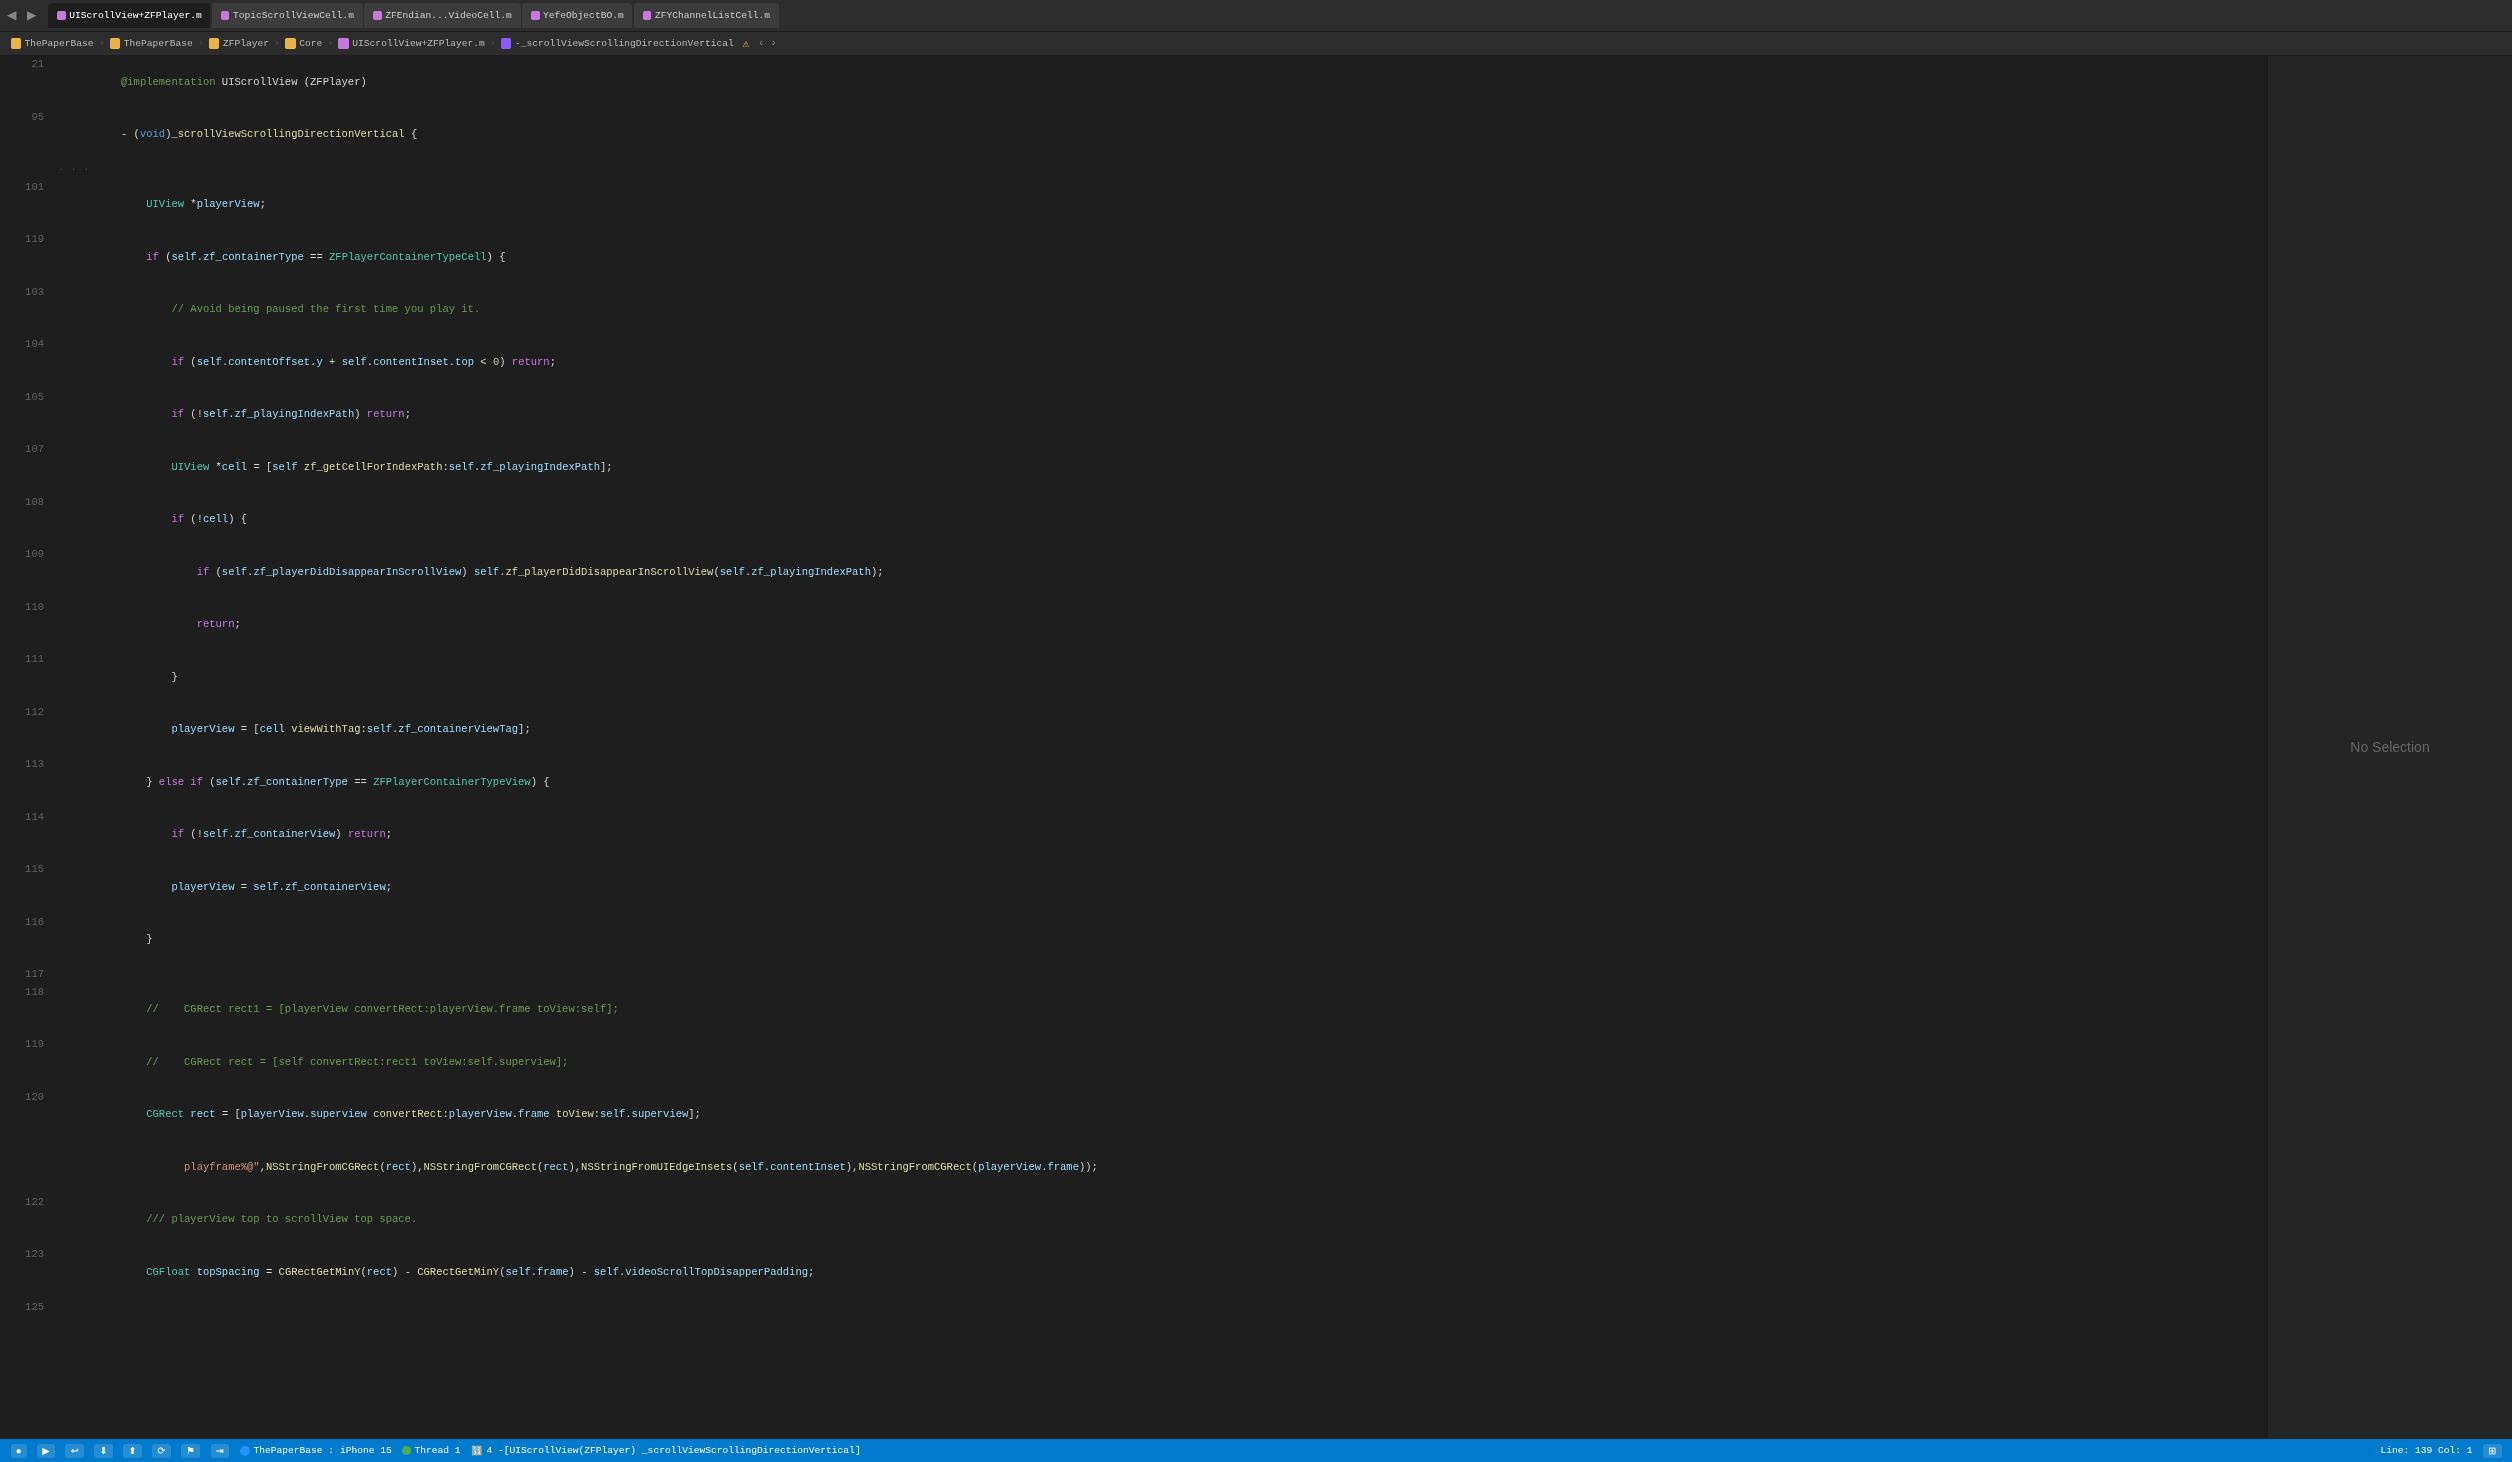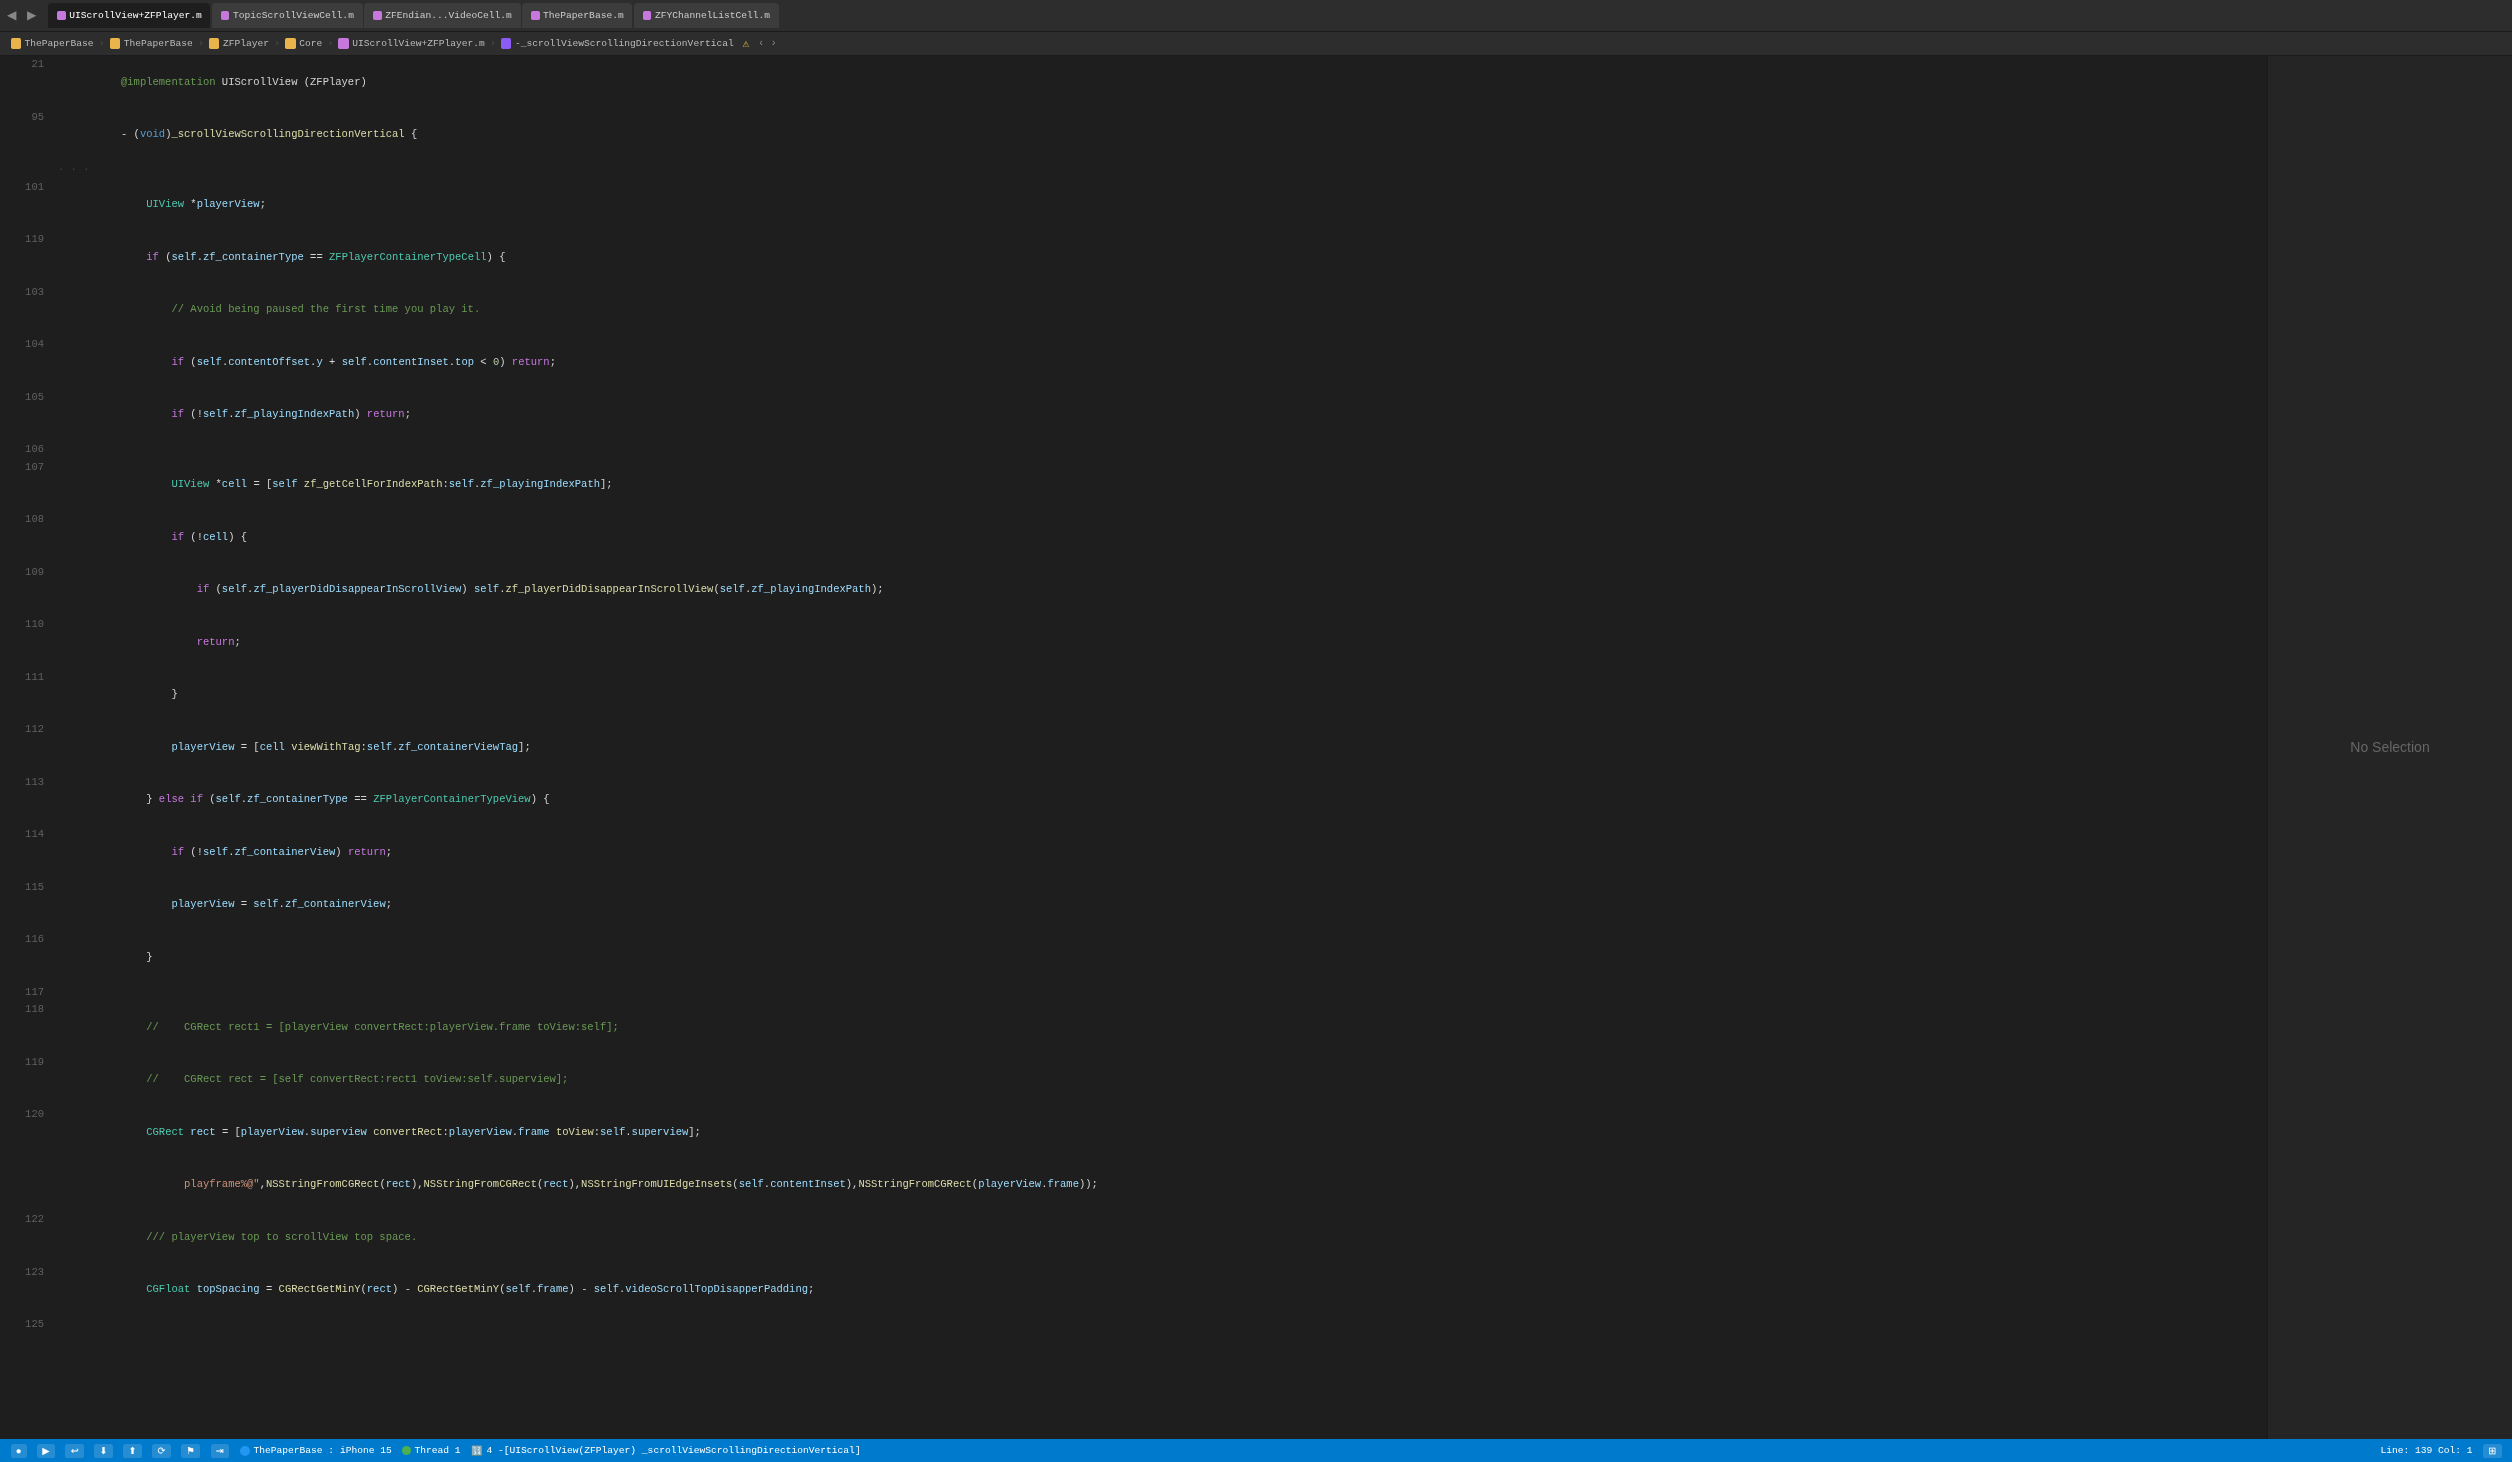--- a/index.html
+++ b/index.html
@@ -250,21 +250,21 @@
   <div class="tab">
     <span class="tab-icon m"></span>
     <span>TopicScrollViewCell.m</span>
   </div>
   <div class="tab">
     <span class="tab-icon m"></span>
     <span>ZFEndian...VideoCell.m</span>
   </div>
   <div class="tab">
     <span class="tab-icon m"></span>
-    <span>ThePaperBase.m</span>
+    <span>YefeObjectBO.m</span>
   </div>
   <div class="tab">
     <span class="tab-icon m"></span>
     <span>ZFYChannelListCell.m</span>
   </div>
 </div>
 
 <div class="breadcrumb">
   <span class="breadcrumb-item">
     <span class="breadcrumb-icon bc-folder"></span>
@@ -352,24 +352,20 @@
         </span>
       </div>
 
       <div class="code-row">
         <span class="line-num-col">105</span>
         <span class="code-body">
           <span style="color:#d4d4d4;">        </span><span style="color:#c678dd;">if</span><span style="color:#d4d4d4;"> (!</span><span style="color:#9cdcfe;">self</span><span style="color:#d4d4d4;">.</span><span style="color:#9cdcfe;">zf_playingIndexPath</span><span style="color:#d4d4d4;">) </span><span style="color:#c678dd;">return</span><span style="color:#d4d4d4;">;</span>
         </span>
       </div>
 
-      <div class="code-row">
-        <span class="line-num-col">106</span>
-        <span class="code-body"></span>
-      </div>
 
       <div class="code-row">
         <span class="line-num-col">107</span>
         <span class="code-body">
           <span style="color:#d4d4d4;">        </span><span style="color:#4ec9b0;">UIView</span><span style="color:#d4d4d4;"> *</span><span style="color:#9cdcfe;">cell</span><span style="color:#d4d4d4;"> = [</span><span style="color:#9cdcfe;">self</span><span style="color:#d4d4d4;"> </span><span style="color:#dcdcaa;">zf_getCellForIndexPath</span><span style="color:#d4d4d4;">:</span><span style="color:#9cdcfe;">self</span><span style="color:#d4d4d4;">.</span><span style="color:#9cdcfe;">zf_playingIndexPath</span><span style="color:#d4d4d4;">];</span>
         </span>
       </div>
 
       <div class="code-row">
         <span class="line-num-col">108</span>

